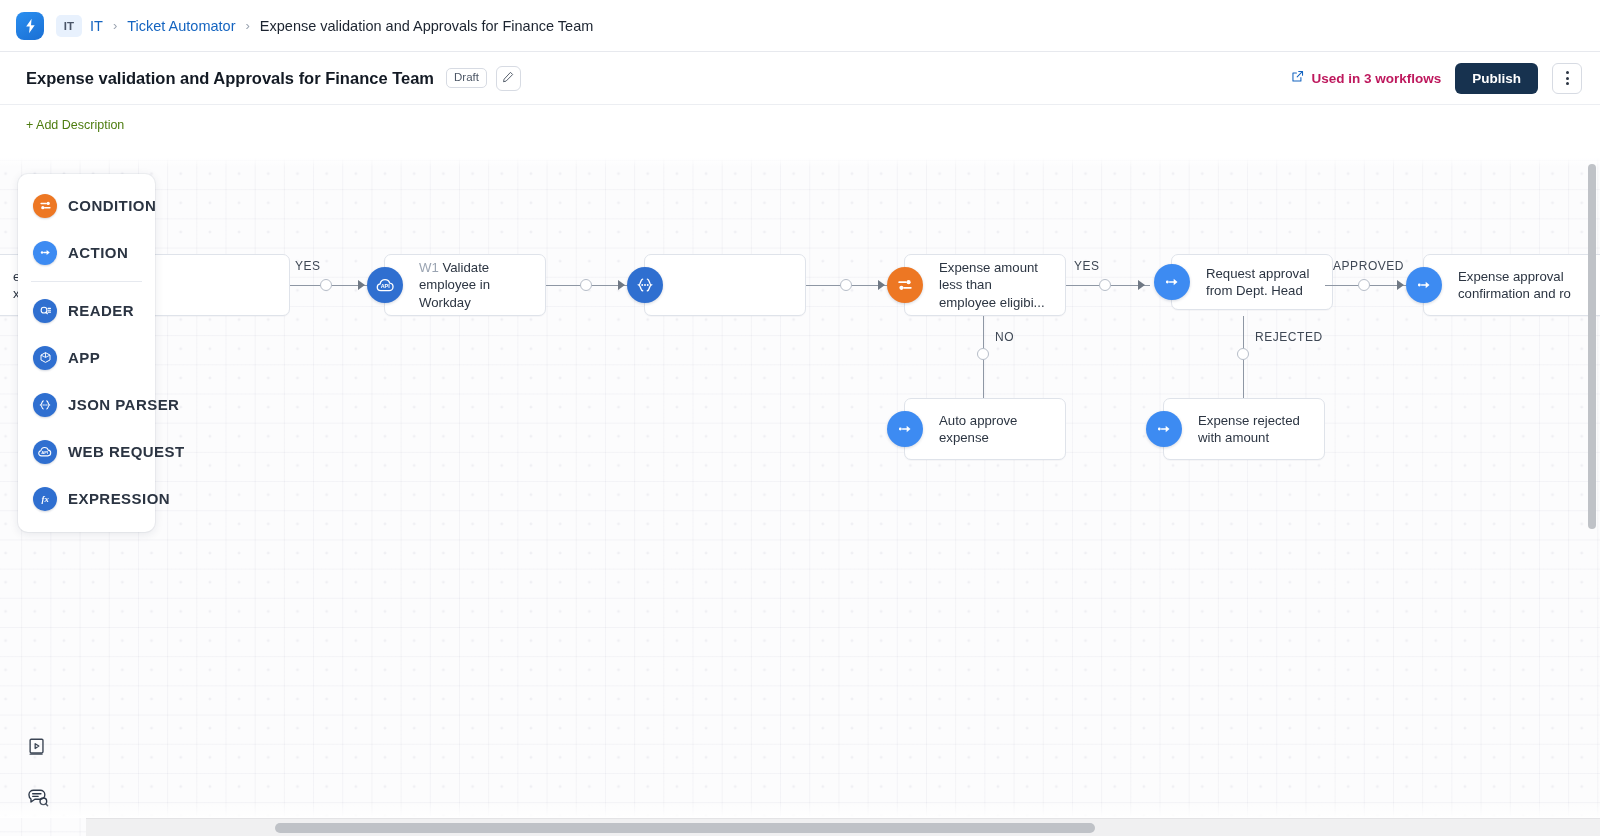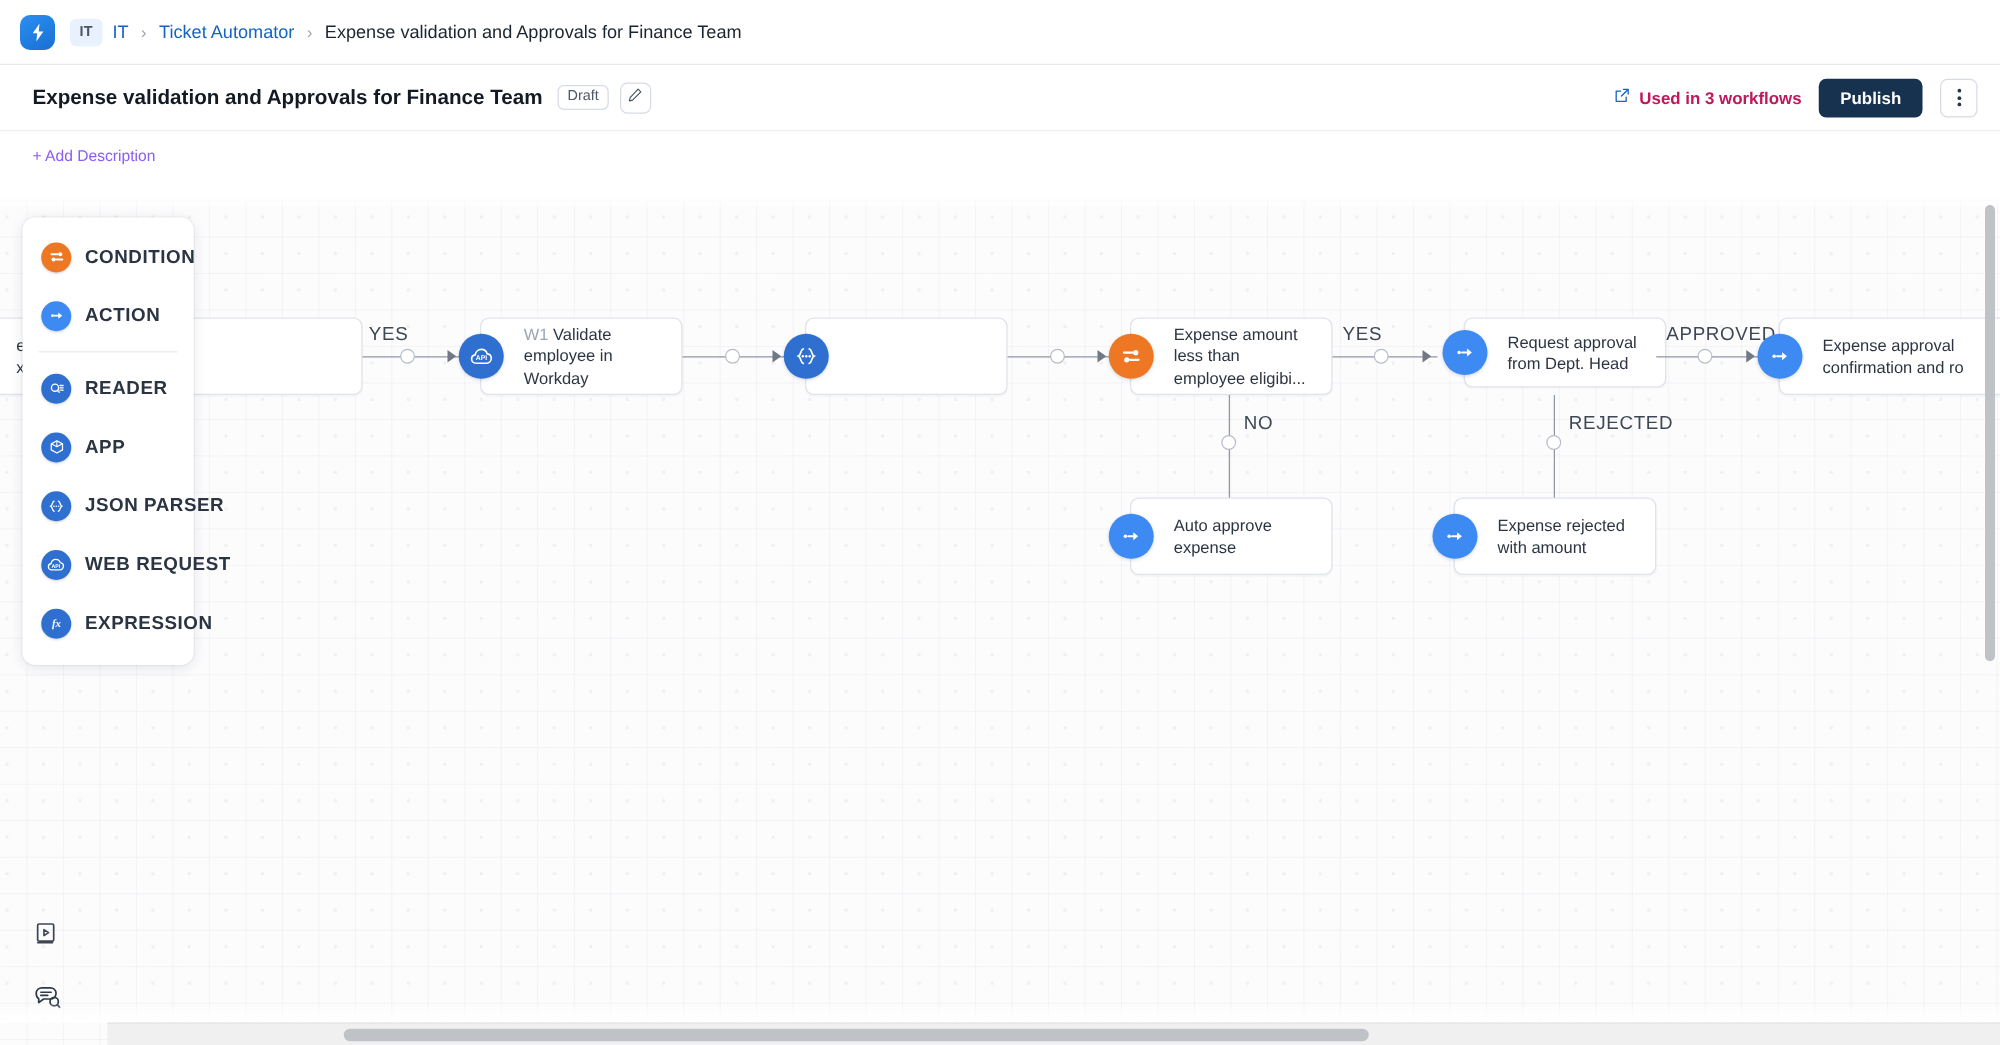--- a/index.html
+++ b/index.html
@@ -114,21 +114,21 @@
   
   .descrow {
     height: 40px;
     display: flex; align-items: center;
     padding: 0 18px 0 26px;
     border-top: 1px solid #eceef2;
     background: #fff;
     position: relative; z-index: 20;
   }
   .add-desc {
-    color: #8b5cf6; font-size: 12.5px; cursor: pointer;
+    color: #4d7c0f; font-size: 12.5px; cursor: pointer;
   }
 
   
   .canvas-wrap {
     position: absolute;
     top: 158px; left: 0; right: 0; bottom: 0;
     background: #fcfcfd;
     overflow: hidden;
   }
   .grid {
@@ -200,21 +200,21 @@
   }
   .arrow-d {
     position: absolute;
     width: 0; height: 0;
     border-top: 7px solid #6f7884;
     border-left: 5px solid transparent;
     border-right: 5px solid transparent;
   }
   .edge-label {
     position: absolute;
-    font-size: 15px; letter-spacing: .55px;
+    font-size: 12px; letter-spacing: .55px;
     color: #3e4754; font-weight: 500;
     white-space: nowrap;
   }
 
   
   .palette {
     position: absolute;
     left: 18px; top: 16px;
     width: 137px;
     background: #fff;

